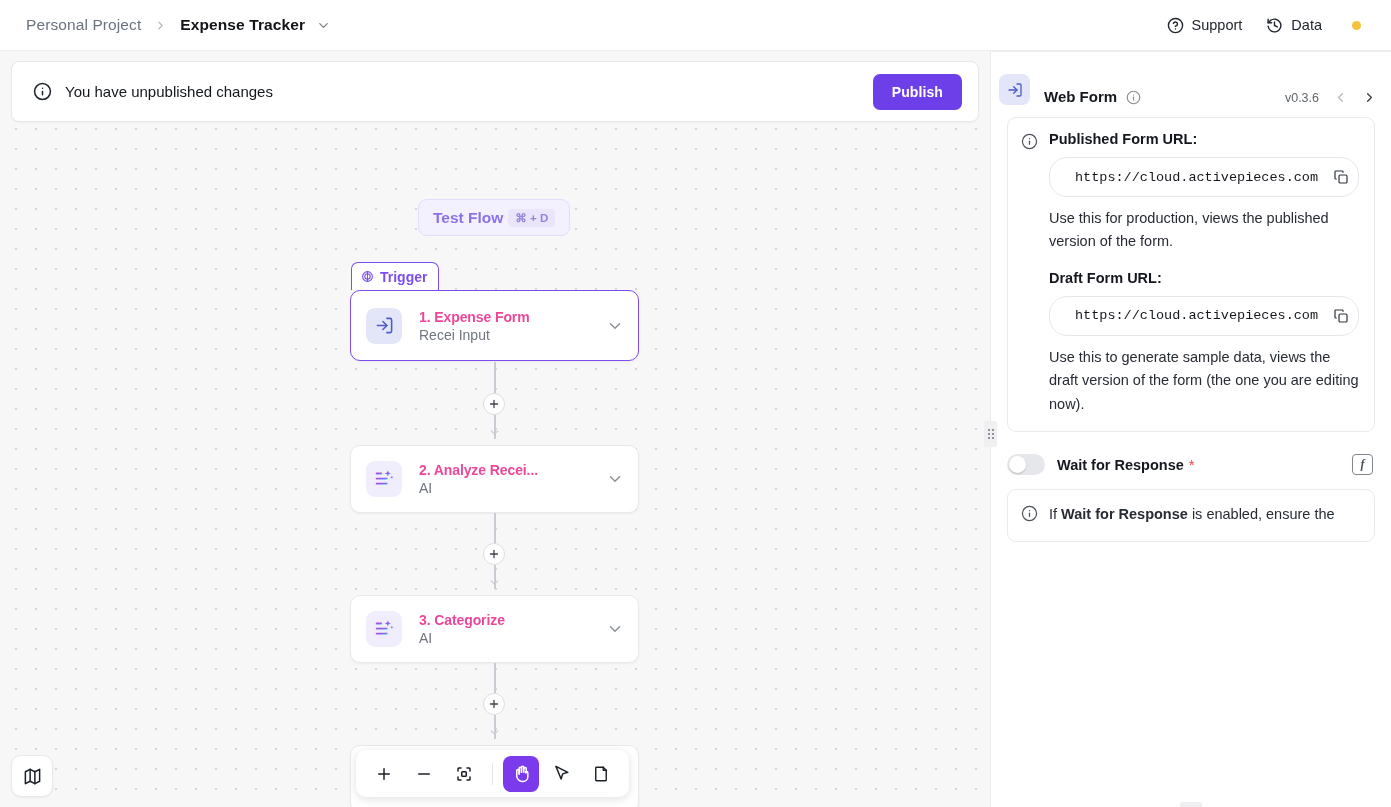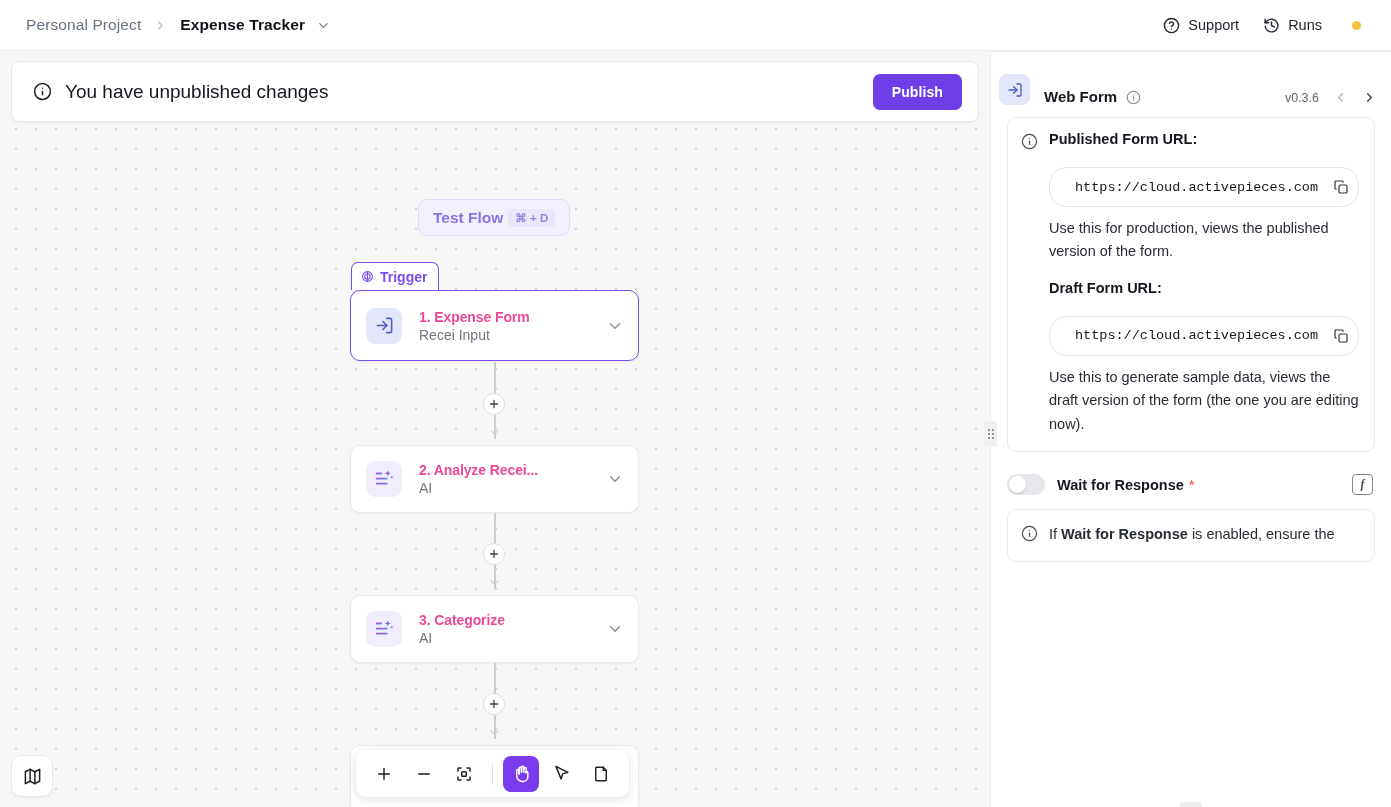--- a/index.html
+++ b/index.html
@@ -45,21 +45,21 @@
     background-position: 6px 8px;
     overflow: hidden;
   }
   .banner {
     position: absolute; left: 11px; top: 10px; width: 968px; height: 61px;
     background: #fff; border: 1px solid #e6e7ea; border-radius: 8px;
     display: flex; align-items: center; padding: 0 16px 0 21px;
     box-shadow: 0 1px 2px rgba(16,18,24,.04);
   }
   .banner-icon { color: #20242c; display: flex; align-items: center; margin-right: 13px; }
-  .banner-text { font-size: 19px; color: #14171d; }
+  .banner-text { font-size: 15px; color: #14171d; }
   .publish-btn {
     margin-left: auto; background: #6d3fe8; color: #fff; border: none;
     font-size: 14px; font-weight: 600; font-family: inherit;
     padding: 0 19px; height: 36px; border-radius: 7px; cursor: pointer; letter-spacing: .1px;
   }
 
   
   .flow { position: absolute; left: 0; top: 0; width: 990px; height: 807px; }
   .test-flow-pill {
     position: absolute; left: 418px; top: 148px;
@@ -165,21 +165,21 @@
   .panel-scroll { padding: 12px 16px 0 16px; }
 
   .info-card {
     border: 1px solid #e9eaed; border-radius: 9px; padding: 13px 15px 15px 13px;
     display: flex; gap: 11px;
   }
   .info-card .ico { color: #4b5059; flex: none; margin-top: 2px; }
   .info-card .cbody { flex: 1; min-width: 0; }
   .label-b { font-size: 14.5px; font-weight: 700; color: #14171d; display: block; }
   .url-field {
-    margin-top: 20px; height: 40px; border: 1px solid #e5e6ea; border-radius: 18px;
+    margin-top: 10px; height: 40px; border: 1px solid #e5e6ea; border-radius: 18px;
     display: flex; align-items: center; padding: 0 9px 0 25px; overflow: hidden;
   }
   .url-text {
     font-family: "Liberation Mono", monospace; font-size: 13.5px; color: #14171d;
     white-space: nowrap; overflow: hidden; flex: 1; min-width: 0;
   }
   .copy-btn { color: #2d323a; flex: none; margin-left: 6px; cursor: pointer; display: flex; }
   .helper { font-size: 14.5px; color: #272b33; line-height: 1.62; margin-top: 10px; }
   .label-b.mt { margin-top: 16px; }
 
@@ -259,21 +259,21 @@
         <span>Support</span>
       </div>
       <div class="tb-item">
         <span style="display:flex">
           <svg width="17" height="17" viewBox="0 0 24 24" fill="none" stroke="currentColor" stroke-width="2" stroke-linecap="round" stroke-linejoin="round">
               <path d="M3 3v5h5"></path>
               <path d="M3.05 13A9 9 0 1 0 6 5.3L3 8"></path>
               <path d="M12 7v5l4 2"></path>
             </svg>
         </span>
-        <span>Runs</span>
+        <span>Data</span>
       </div>
       <div class="tb-dot-wrap">
         <span class="tb-dot"></span>
       </div>
     </div>
   </div>
 
   <div class="body-row">
 
     <div class="canvas">

